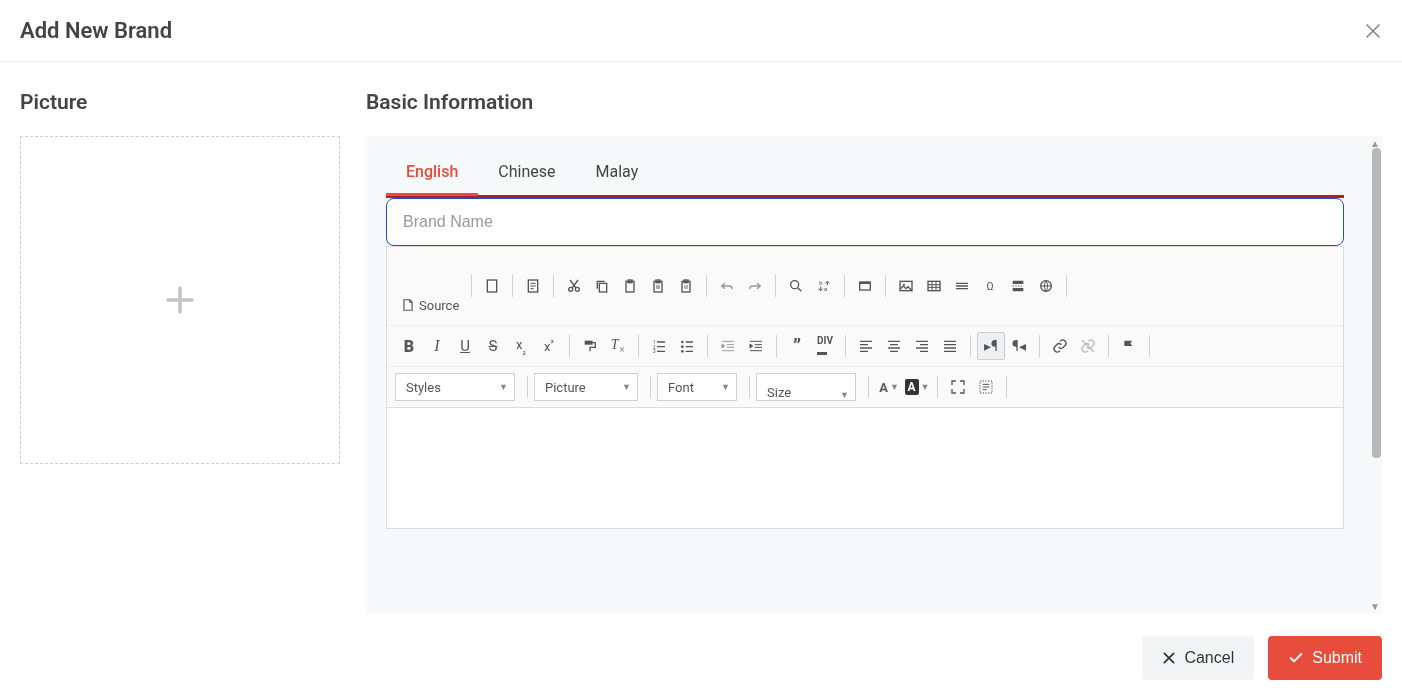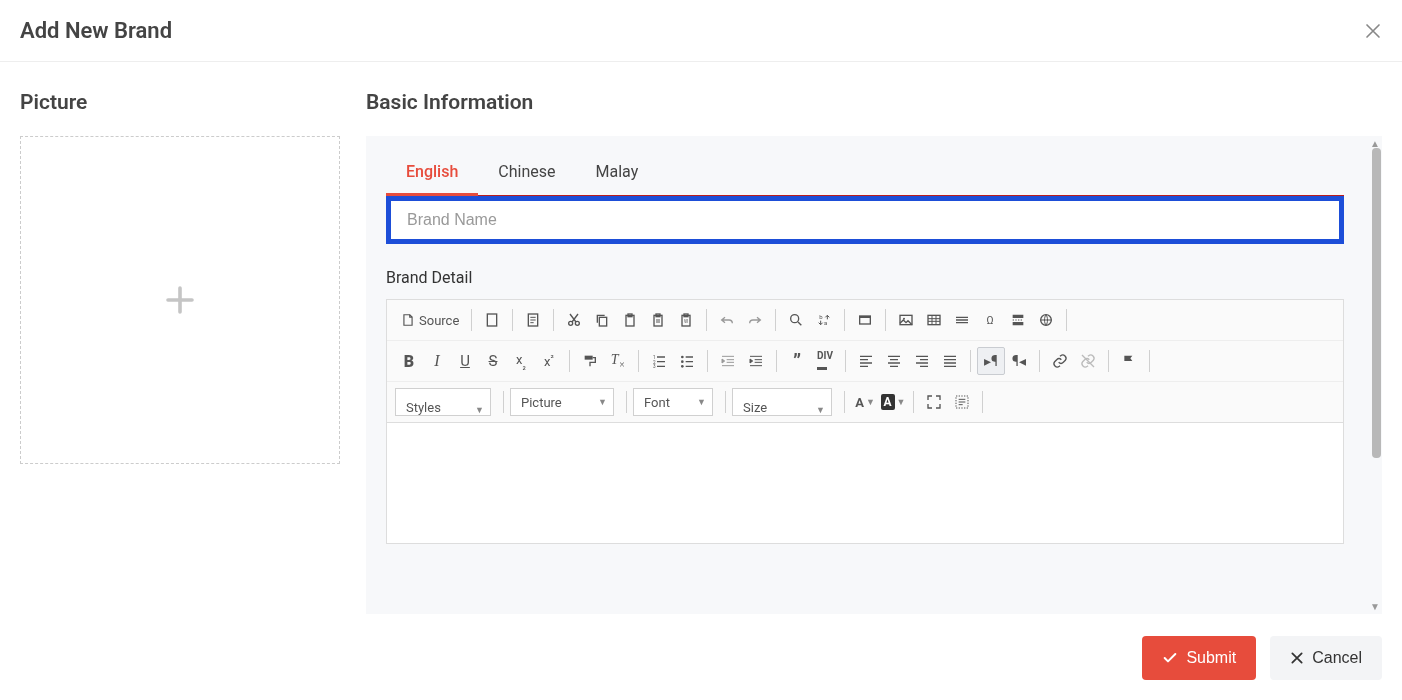--- a/index.html
+++ b/index.html
@@ -76,21 +76,21 @@
     width: 9px;
     height: 310px;
     background: #b8b8b8;
     border-radius: 4px;
   }
   .panel-inner {
     padding: 18px 38px 0 20px;
   }
   .tabs {
     display: flex;
-    border-bottom: 1px solid #b91c1c;
+    border-bottom: 3px solid #b91c1c;
     gap: 0;
   }
   .tab {
     padding: 8px 20px 12px 20px;
     font-size: 16px;
     color: #444;
     cursor: pointer;
     border-bottom: 3px solid transparent;
     margin-bottom: -1px;
   }
@@ -100,22 +100,22 @@
     font-weight: 500;
   }
   .field-label {
     font-size: 16px;
     color: #333;
     margin: 24px 0 12px 0;
   }
   .text-input {
     width: 100%;
     height: 48px;
-    border: 5px solid #1d4ed8;
-    border-radius: 0;
+    border: 1px solid #1d4ed8;
+    border-radius: 8px;
     padding: 0 16px;
     font-size: 16px;
     color: #333;
     background: #fff;
   }
   .text-input::placeholder { color: #999; }
   .editor {
     border: 1px solid #ddd;
     background: #fff;
   }
@@ -154,35 +154,36 @@
   .tb-btn svg { display: block; }
   .tb-source {
     display: inline-flex;
     align-items: center;
     gap: 4px;
     padding: 0 6px;
     height: 28px;
     color: #555;
     cursor: pointer;
     font-size: 13px;
+    margin-top: 38px;
   }
   .tb-select {
     display: inline-flex;
     align-items: center;
     justify-content: space-between;
     border: 1px solid #d0d0d0;
     background: #fff;
     height: 28px;
     padding: 0 6px 0 10px;
     font-size: 13px;
     color: #555;
     cursor: pointer;
     margin-right: 6px;
   }
-  .sel-styles { width: 96px; align-items: flex-end; }
+  .sel-styles { width: 120px; }
   .sel-format { width: 104px; }
   .sel-font  { width: 80px; }
   .sel-size  { width: 100px; align-items: flex-end; }
   .caret {
     color: #888;
     font-size: 9px;
     margin-left: 6px;
   }
   .editor-area {
     height: 120px;
@@ -243,21 +244,20 @@
         <div class="panel-inner">
 
           <div class="tabs">
             <div class="tab active">English</div>
             <div class="tab">Chinese</div>
             <div class="tab">Malay</div>
           </div>
 
           <input class="text-input" type="text" placeholder="Brand Name" style="">
 
-          <div class="field-label">Brand Detail</div>
 
           <div class="editor">
             <div class="toolbar">
 
               <div class="toolbar-row">
                 <span class="tb-source">
                   <svg width="14" height="14" viewBox="0 0 24 24">
                       <path d="M5 3h10l4 4v14H5z" fill="none" stroke="#555" stroke-width="2"></path>
                       <path d="M15 3v4h4" fill="none" stroke="#555" stroke-width="2"></path>
                     </svg>
@@ -542,27 +542,27 @@
             <div class="editor-area"></div>
           </div>
 
         </div>
       </div>
     </div>
 
   </div>
 
   <div class="modal-footer">
+    <button class="btn btn-cancel">
+      <svg width="14" height="14" viewBox="0 0 24 24">
+          <path d="M4 4L20 20M20 4L4 20" stroke="#333" stroke-width="3" stroke-linecap="round"></path>
+        </svg>
+      <span>Cancel</span>
+    </button>
     <button class="btn btn-submit">
       <svg width="16" height="16" viewBox="0 0 24 24">
           <path d="M4 12l5 5L20 6" stroke="#fff" stroke-width="3" fill="none" stroke-linecap="round" stroke-linejoin="round"></path>
         </svg>
       <span>Submit</span>
     </button>
-    <button class="btn btn-cancel">
-      <svg width="14" height="14" viewBox="0 0 24 24">
-          <path d="M4 4L20 20M20 4L4 20" stroke="#333" stroke-width="3" stroke-linecap="round"></path>
-        </svg>
-      <span>Cancel</span>
-    </button>
   </div>
 
 </div>
 
 </body></html>

